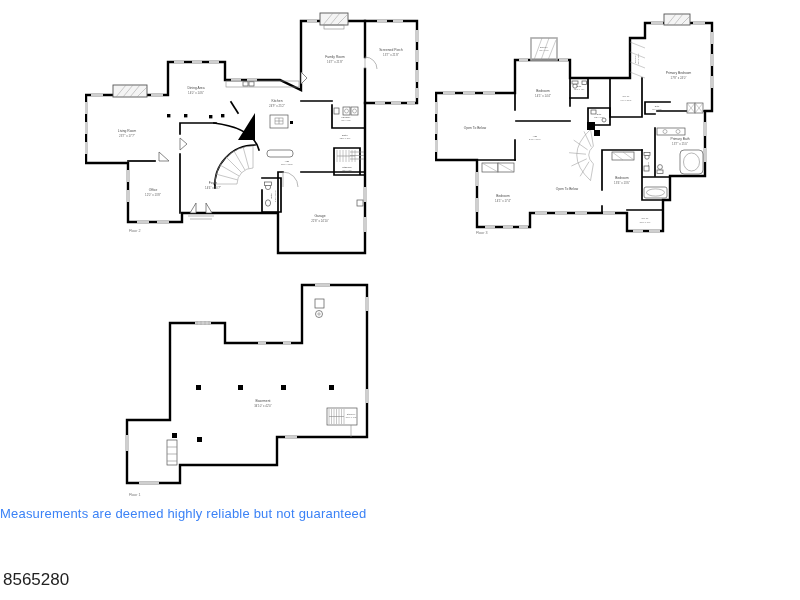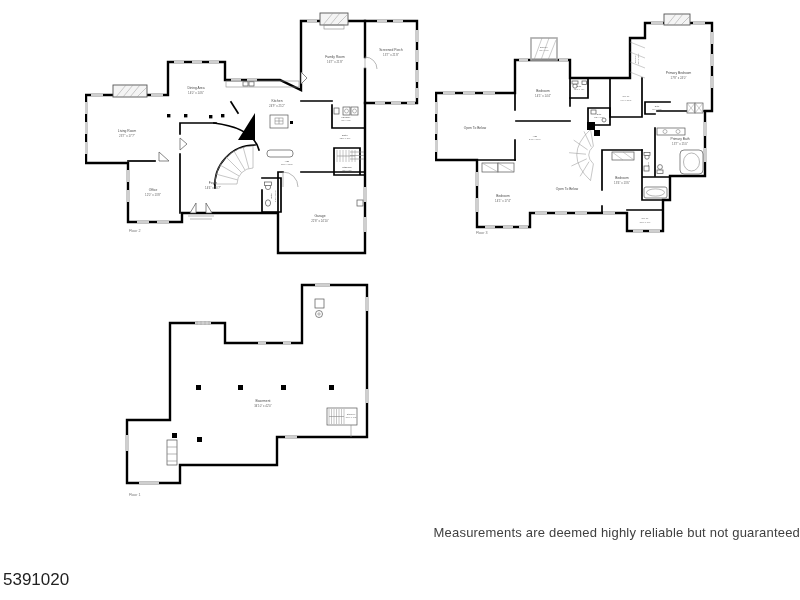--- a/index.html
+++ b/index.html
@@ -2,22 +2,22 @@
 <html><head>
 <meta charset="utf-8">
 <style>
   html,body{margin:0;padding:0;background:#fff;}
   .canvas{position:relative;width:800px;height:600px;background:#ffffff;overflow:hidden;
           font-family:"Liberation Sans",sans-serif;}
   .plan{position:absolute;}
   #planA{left:85px;top:12px;}
   #planB{left:435px;top:12px;}
   #planC{left:125px;top:283px;}
-  .disclaimer{position:absolute;top:525px;left:0;width:100%;text-align:right;
-              font-size:13px;color:#404040;letter-spacing:0.2px;}
+  .disclaimer{position:absolute;top:506px;left:0;width:100%;text-align:left;
+              font-size:13px;color:#3b82f6;letter-spacing:0.2px;}
   .listing-id{position:absolute;left:3px;top:570px;font-size:17px;color:#222;}
   
   .w  {stroke:#000;stroke-width:2.4;fill:none;stroke-linecap:square;}
   .wi {stroke:#000;stroke-width:1.7;fill:none;stroke-linecap:square;}
   .win{stroke:#cfcfcf;stroke-width:2.5;fill:none;}
   .thin{stroke:#888;stroke-width:0.6;fill:none;}
   .fix {stroke:#555;stroke-width:0.7;fill:#fff;}
   .stair{stroke:#999;stroke-width:0.55;fill:none;}
   .blk{fill:#000;stroke:none;}
   .hatchbox{fill:#f4f4f4;stroke:#555;stroke-width:0.9;}
@@ -321,14 +321,14 @@
     <g>
       <text class="rname" x="138" y="119" text-anchor="middle">Basement</text>
       <text class="rdims" x="138" y="123.8" text-anchor="middle">34'10" x 42'0"</text>
       <text class="smd" x="226" y="131.5" text-anchor="middle">Stairwell</text>
       <text class="smd" x="226" y="134.5" text-anchor="middle">10'6" x 6'2"</text>
       <text class="flabel" x="4" y="213">Floor 1</text>
     </g>
   </svg>
 
   <div class="disclaimer">Measurements are deemed highly reliable but not guaranteed</div>
-  <div class="listing-id">5391020</div>
+  <div class="listing-id">8565280</div>
 </div>
 
 </body></html>

